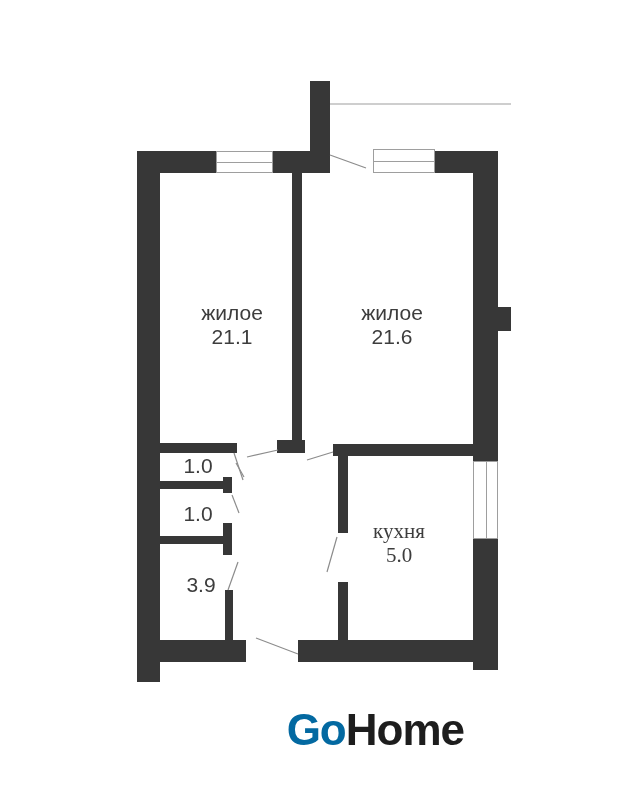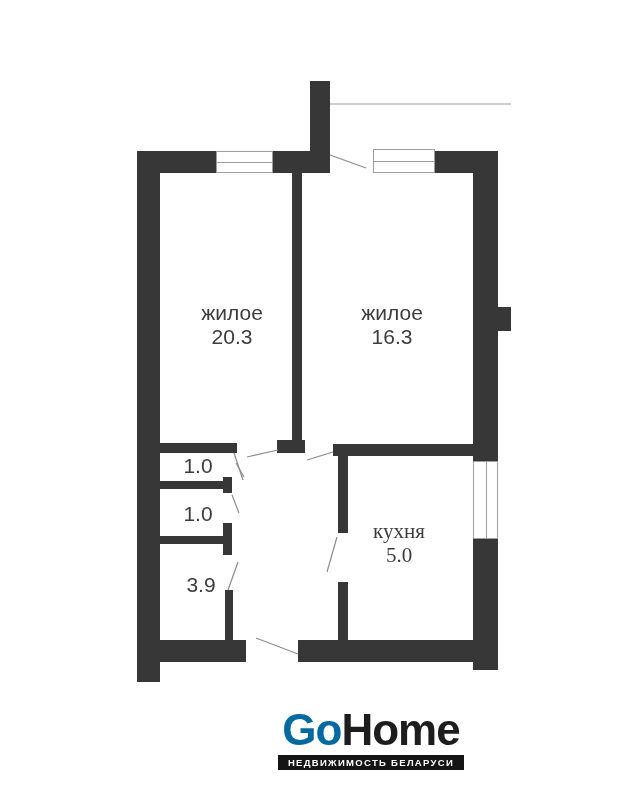--- a/index.html
+++ b/index.html
@@ -111,26 +111,26 @@
         <line x1="236" y1="463" x2="244" y2="477" stroke="#8c8c8c" stroke-width="1.2"></line>
         <line x1="232" y1="495" x2="239" y2="513" stroke="#8c8c8c" stroke-width="1.2"></line>
         <line x1="228" y1="590" x2="238" y2="562" stroke="#8c8c8c" stroke-width="1.2"></line>
         <line x1="327" y1="572" x2="337" y2="537" stroke="#8c8c8c" stroke-width="1.2"></line>
         <line x1="256" y1="638" x2="298" y2="654" stroke="#8c8c8c" stroke-width="1.2"></line>
       </svg>
     </div>
 
   <div class="room-label" style="left: 232px; top: 301px; color: rgb(61, 61, 61);">
     <div>жилое</div>
-    <div>20.3</div>
+    <div>21.1</div>
   </div>
 
   <div class="room-label" style="left: 392px; top: 301px; color: rgb(61, 61, 61);">
     <div>жилое</div>
-    <div>16.3</div>
+    <div>21.6</div>
   </div>
 
 
   <div class="room-label" style="left: 399px; top: 519px; color: rgb(61, 61, 61); font-family: Liberation Serif, serif;">
     <div>кухня</div>
     <div>5.0</div>
   </div>
 
   <div class="room-label" style="left: 198px; top: 454px; color: rgb(61, 61, 61);">
     <div>1.0</div>
@@ -139,16 +139,15 @@
   <div class="room-label" style="left: 198px; top: 502px; color: rgb(61, 61, 61);">
     <div>1.0</div>
   </div>
 
   <div class="room-label" style="left: 201px; top: 573px; color: rgb(61, 61, 61);">
     <div>3.9</div>
   </div>
 
   <div class="logo">
     <div class="logo-text"><span class="logo-go" style="color: #0369a1;">Go</span><span class="logo-home" style="color: rgb(29, 29, 29); text-align: center;">Home</span></div>
-    <div class="logo-bar">НЕДВИЖИМОСТЬ БЕЛАРУСИ</div>
   </div>
 
 </div>
 
 </body></html>

